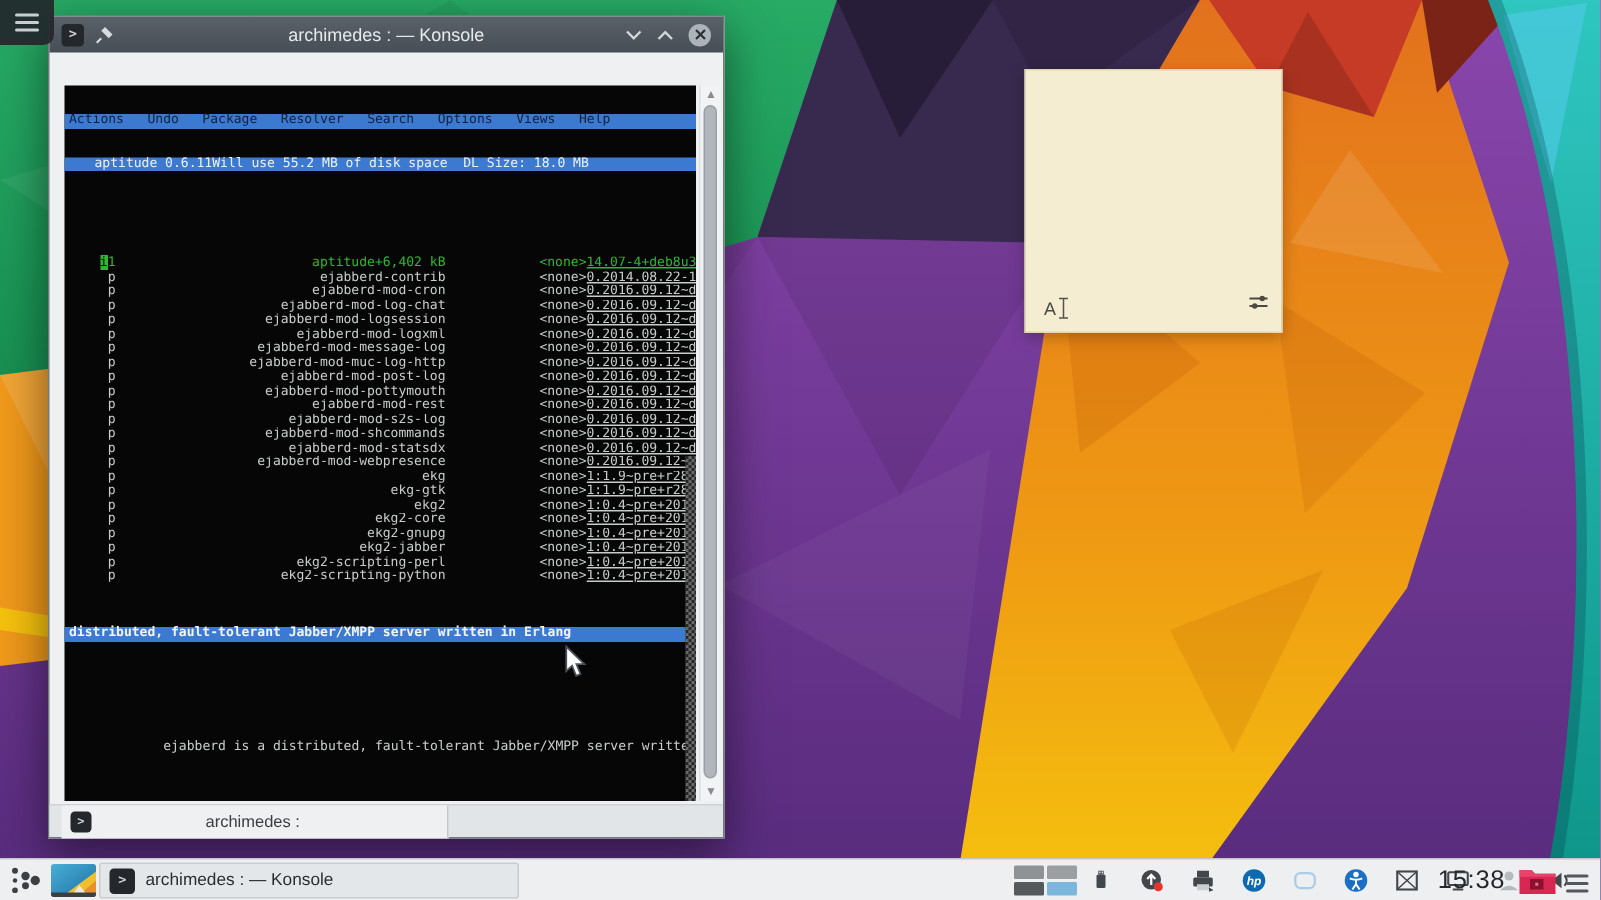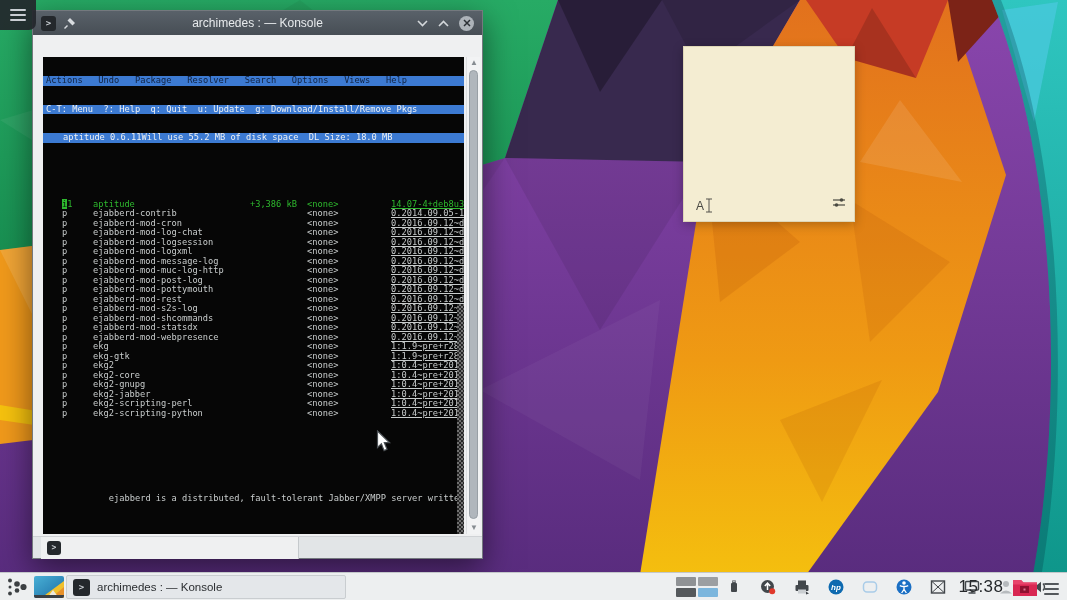--- a/index.html
+++ b/index.html
@@ -34,21 +34,21 @@
              border-bottom:1px solid #e3e5e7; }
 
   
   .term { position:absolute; left:10px; top:46px; width:421px; height:477px; background:#060606;
           font-family:"DejaVu Sans Mono",monospace; font-size:8.7px; line-height:9.5px; color:#c8cccc;
           white-space:pre; overflow:hidden; }
   .ahdr { background:#3c7ad2; padding-left:3px; }
   .ahdr.dark { color:#10213f; }
   .ahdr.lite { color:#eef1f4; }
   .statusline { display:flex; padding-right:2px;padding-left:20px; }
-  .prow { display:flex; padding-left:19px; }
+  .prow { display:flex; padding-left:3px;text-align:right; }
   .pf { width:31px; flex:none; }
   .pfc:not(:empty) { background:#2eb82e; color:#04120a; }
   .pn { flex:1; overflow:hidden; }
   .psz { flex:none; margin-right:10px; }
   .pc { width:84px; flex:none; }
   .pv { width:73px; flex:none; overflow:hidden;text-decoration:underline; }
   .prow.sel { color:#2eb82e; }
   .divider { background:#3c7ad2; color:#f2f5f8; font-weight:bold; padding-left:3px; }
   .dline { padding-left:3px; color:#c9cdcd; }
   .dline .db:not(:empty) { display:inline-block; width:2ch; color:#b5b832; }
@@ -192,40 +192,39 @@
           <svg width="8" height="8" viewBox="0 0 8 8">
               <path d="M1,1 L7,7 M7,1 L1,7" stroke="#2b3035" stroke-width="1.5"></path>
             </svg>
         </span>
       </span>
     </div>
 
 
     <div class="term">
       <div class="ahdr dark">Actions   Undo   Package   Resolver   Search   Options   Views   Help</div>
-      <div class="ahdr lite">C-T: Menu  ?: Help  q: Quit  u: Update  g: Download/Install/Remove Pkgs</div>
       <div class="ahdr lite statusline">
         <span>aptitude 0.6.11</span>
         <span>Will use 55.2 MB of disk space  DL Size: 18.0 MB</span>
       </div>
 
       <div>
         
       <div class="prow sel">
             <span class="pf"><span class="pfc">i</span><span>1</span></span>
             <span class="pn">aptitude</span>
-            <span class="psz">+3,386 kB</span>
+            <span class="psz">+6,402 kB</span>
             <span class="pc">&lt;none&gt;</span>
             <span class="pv">14.07-4+deb8u3</span>
           </div><div class="prow">
             <span class="pf"><span class="pfc"></span><span>p</span></span>
             <span class="pn">ejabberd-contrib</span>
             <span class="psz"></span>
             <span class="pc">&lt;none&gt;</span>
-            <span class="pv">0.2014.09.05-1</span>
+            <span class="pv">0.2014.08.22-1</span>
           </div><div class="prow">
             <span class="pf"><span class="pfc"></span><span>p</span></span>
             <span class="pn">ejabberd-mod-cron</span>
             <span class="psz"></span>
             <span class="pc">&lt;none&gt;</span>
             <span class="pv">0.2016.09.12~d</span>
           </div><div class="prow">
             <span class="pf"><span class="pfc"></span><span>p</span></span>
             <span class="pn">ejabberd-mod-log-chat</span>
             <span class="psz"></span>
@@ -340,39 +339,41 @@
             <span class="pc">&lt;none&gt;</span>
             <span class="pv">1:0.4~pre+2012</span>
           </div><div class="prow">
             <span class="pf"><span class="pfc"></span><span>p</span></span>
             <span class="pn">ekg2-scripting-python</span>
             <span class="psz"></span>
             <span class="pc">&lt;none&gt;</span>
             <span class="pv">1:0.4~pre+2012</span>
           </div></div>
 
+      <div class="divider">distributed, fault-tolerant Jabber/XMPP server written in Erlang</div>
 
       <div>
         
       <div class="dline">
             <span class="db"></span><span class="ds"></span><span>ejabberd is a distributed, fault-tolerant Jabber/XMPP server written in</span>
           </div></div>
 
       <div class="desc-scroll"></div>
     </div>
 
     <div class="kscroll">
       <span class="karrow" style="top:0">▲</span>
       <div class="kthumb"></div>
       <span class="karrow" style="bottom:0">▼</span>
     </div>
 
     <div class="tabbar">
       <div class="tab">
         <span class="tab-icon">&gt;</span>
+        <span class="tab-label">archimedes :</span>
       </div>
     </div>
   </div>
 
   <svg class="cursor" width="18" height="23" viewBox="0 0 18 23">
     <path d="M1.5,1 L1.5,17.5 L5.4,13.8 L8.1,20.6 L11,19.3 L8.3,12.7 L13.6,12.7 Z" fill="#ffffff" stroke="#4c5155" stroke-width="1.2"></path>
   </svg>
 
   <div class="taskbar">
 

